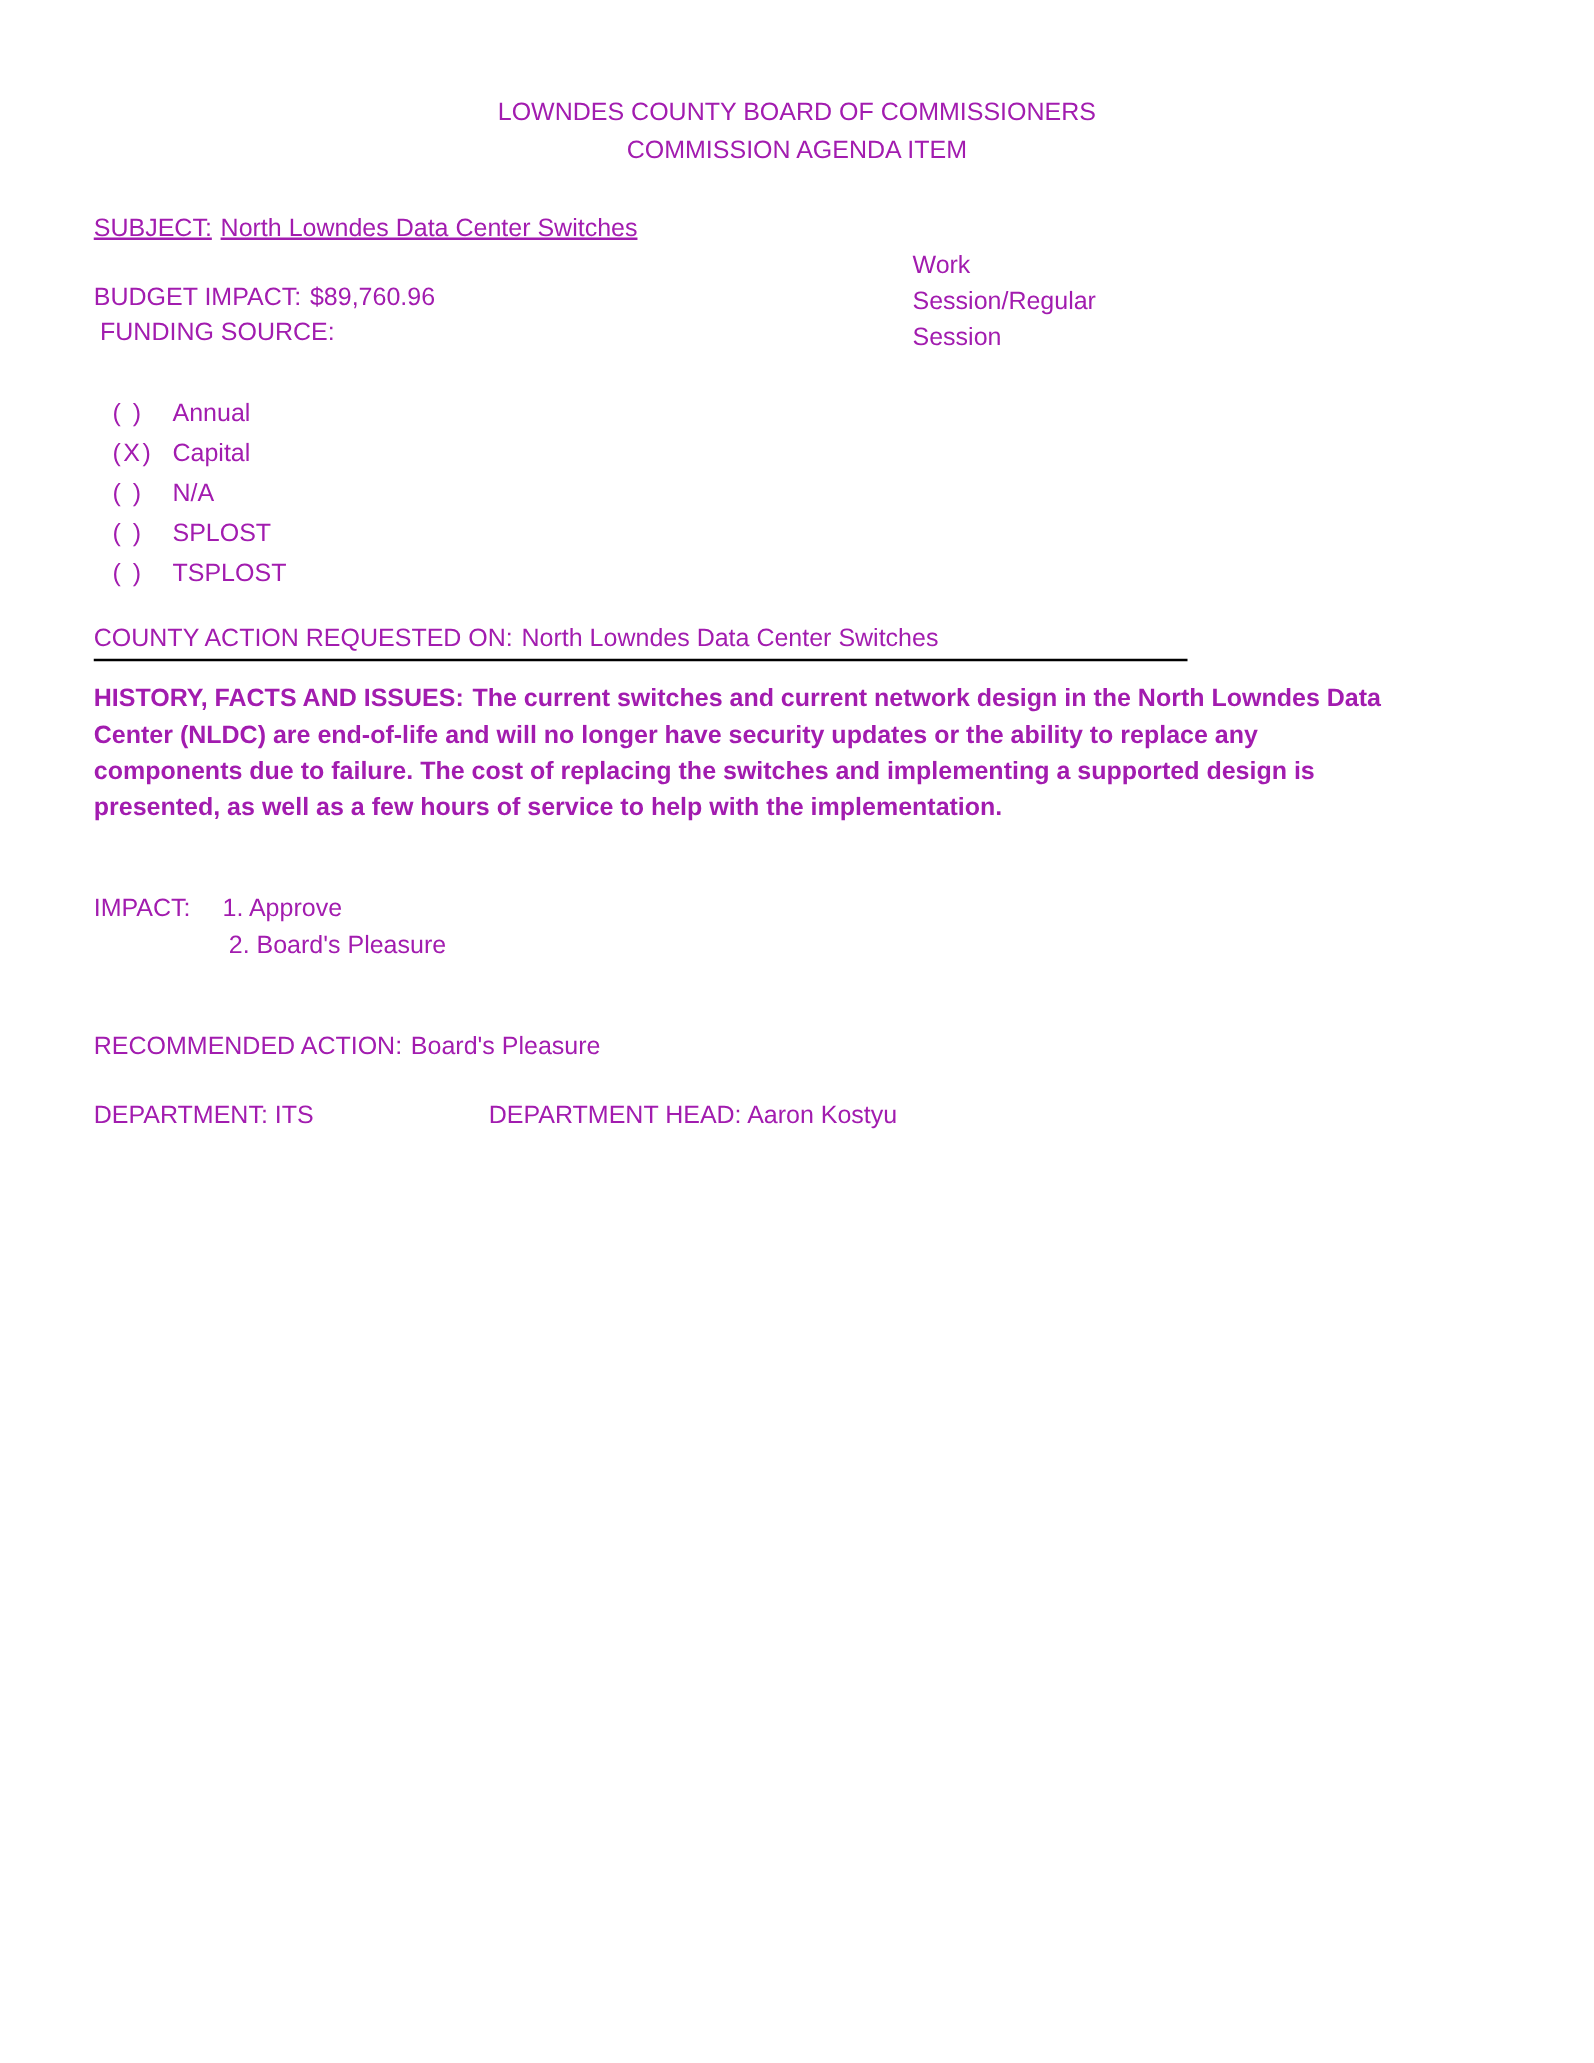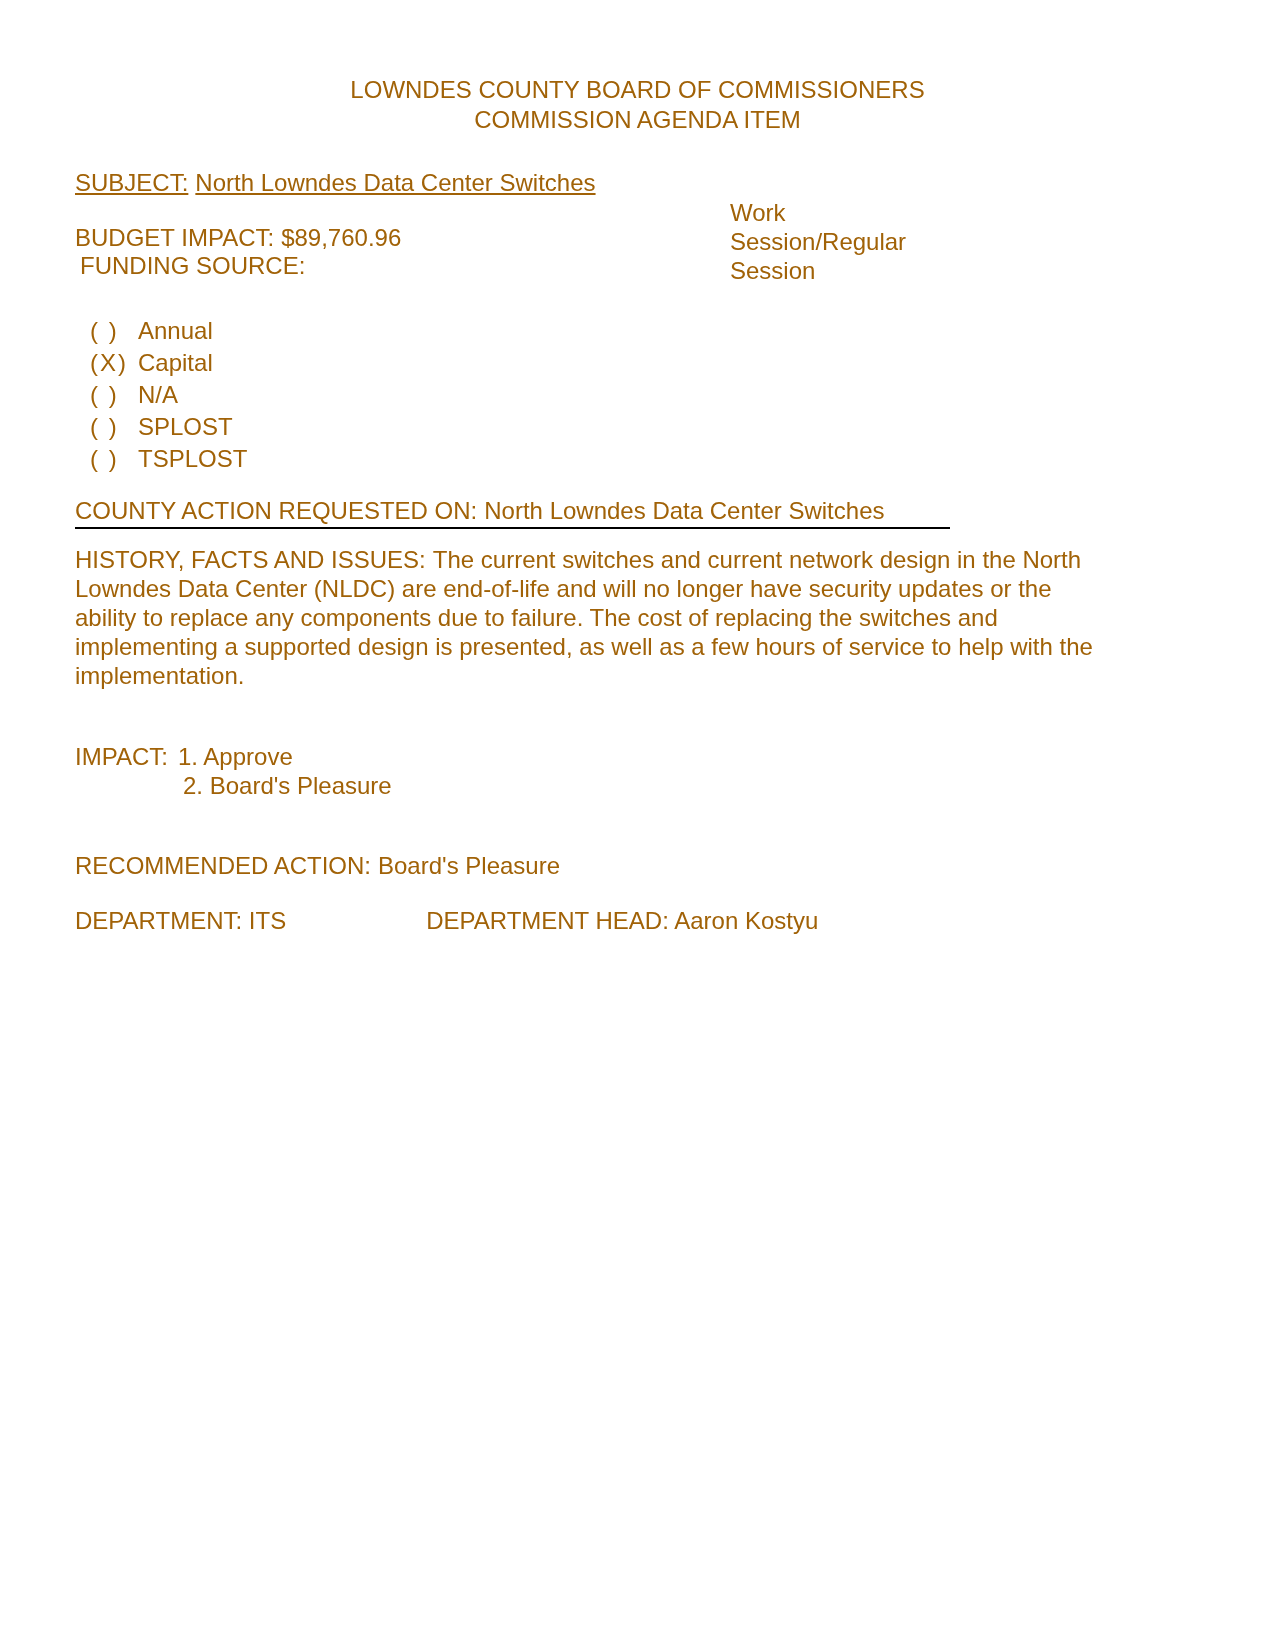--- a/index.html
+++ b/index.html
@@ -2,23 +2,23 @@
 <html><head>
 <meta charset="utf-8">
 <style>
   * { margin: 0; padding: 0; box-sizing: border-box; }
   html, body { background: #ffffff; }
   .page {
     position: relative;
     width: 1275px;
     height: 1650px;
     background: #ffffff;
-    color: #a16207;
+    color: #a21caf;
     font-family: "Liberation Sans", sans-serif;
-    font-size: 24px;
+    font-size: 20px;
     line-height: 28px;
     padding: 75px;
   }
   .doc-title {
     text-align: center;
     line-height: 30px;
   }
   .line { white-space: nowrap; }
   .subject-line { margin-top: 34px; text-decoration: underline; }
   .date-line { margin-top: 30px; }
@@ -45,20 +45,21 @@
     width: 875px;
     border-bottom: 2px solid #000000;
     padding-bottom: 2px;
     white-space: nowrap;
   }
 
   .history {
     margin-top: 16px;
     width: 1035px;
     line-height: 29px;
+    font-weight: bold;
   }
   .history .val { margin-left: 7px; }
 
   .options-block { margin-top: 52px; display: flex; line-height: 29px; }
   .options-block .opt-label { width: 103px; flex: 0 0 auto; }
   .opt-items div { white-space: nowrap; }
   .opt-items .opt-item-2 { padding-left: 5px; }
 
   .recommended-line { margin-top: 52px; }
   .department-line { margin-top: 27px; }

